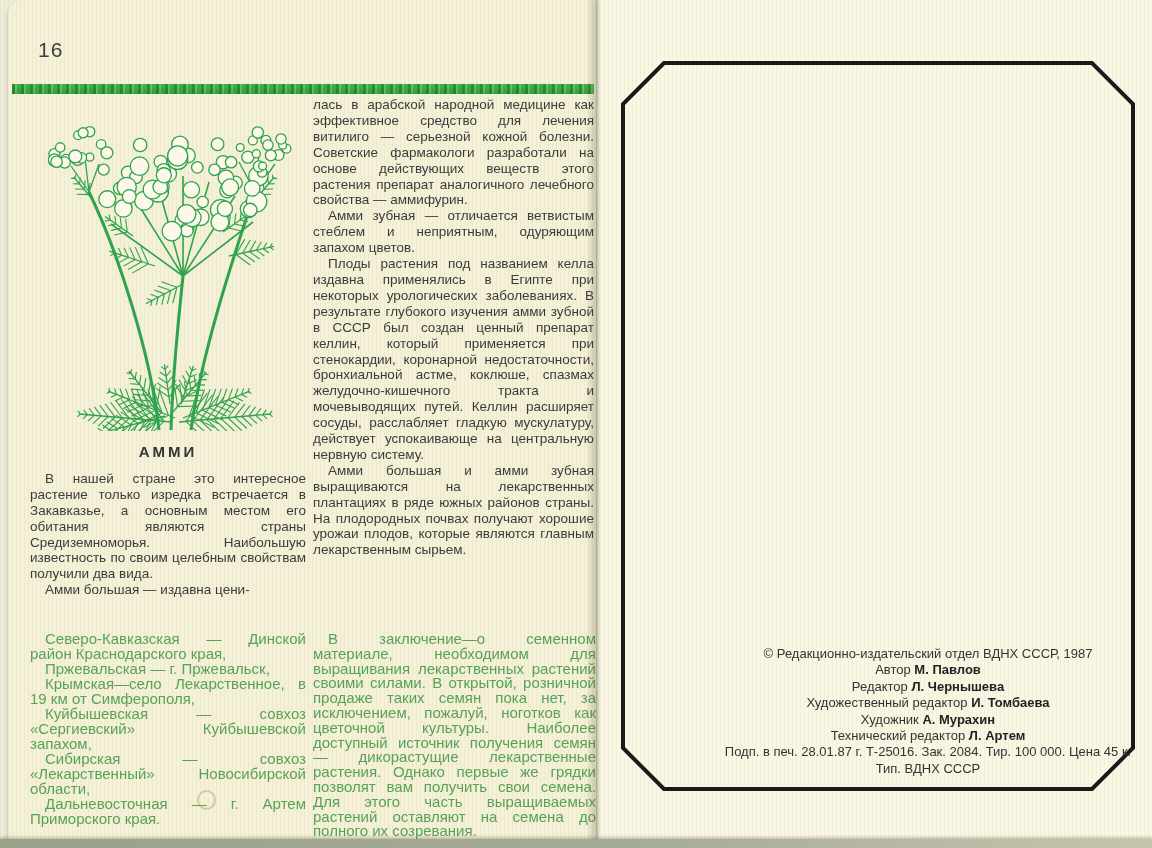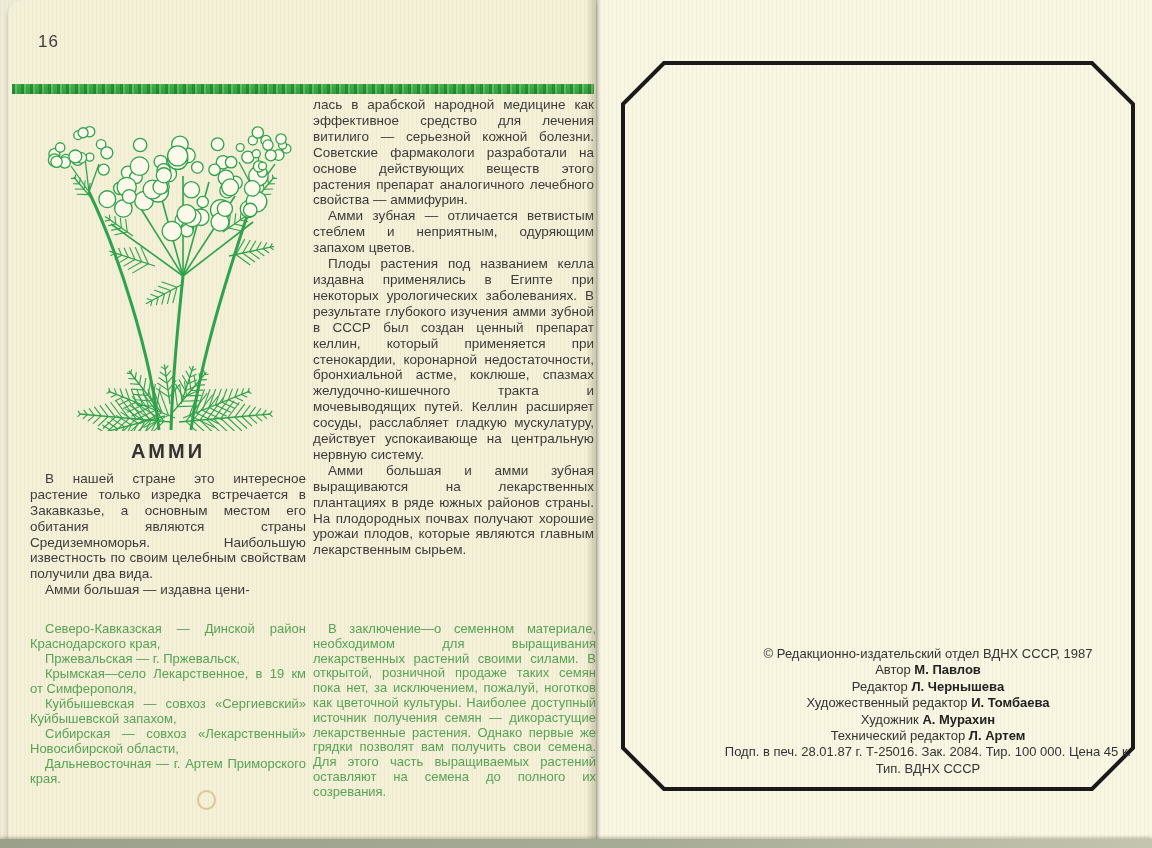--- a/index.html
+++ b/index.html
@@ -12,41 +12,41 @@
     background-image:repeating-linear-gradient(90deg, rgba(120,110,60,.055) 0 1px, rgba(0,0,0,0) 1px 4px);
   }
   
   #left-page{
     position:absolute;left:8px;top:0;width:588px;height:844px;
     background-color:#f5f1d8;
     border-radius:14px 0 0 6px;
     box-shadow:0 3px 4px rgba(70,70,50,.35);
   }
   #page-num{
-    position:absolute;left:30px;top:32px;font-size:17px;letter-spacing:1px;color:#3d3d3d;
+    position:absolute;left:30px;top:38px;font-size:21px;letter-spacing:1px;color:#3d3d3d;
   }
   #green-bar{
     position:absolute;left:4px;top:84px;width:582px;height:10px;
     background-image:
       repeating-linear-gradient(90deg, rgba(15,90,25,.38) 0 3px, rgba(255,255,255,.20) 3px 5px, rgba(0,0,0,0) 5px 9px),
       linear-gradient(#43b046,#2f9e3c);
   }
   .col{position:absolute;color:#3b3b3b;font-size:13.5px;line-height:15.9px;text-align:justify;}
   #col1{left:22px;top:104px;width:276px;}
   #col2{left:305px;top:97px;width:281px;}
   .col p{margin:0;}
   .ind{text-indent:15px;}
   #plant-wrap{width:270px;height:327px;margin:0 auto;}
   #article-title{
-    margin:13px 0 0;text-align:center;font-size:20px;font-weight:700;
+    margin:13px 0 0;text-align:center;font-size:15px;font-weight:700;
     letter-spacing:3px;color:#333;text-indent:0;
   }
   #col1 .intro{margin-top:11px;}
   .green-block{
-    position:absolute;color:#57a257;font-size:13px;line-height:14.8px;text-align:justify;
+    position:absolute;color:#57a257;font-size:15px;line-height:14.8px;text-align:justify;margin-top:10px;
   }
   #stations{left:22px;top:621px;width:276px;line-height:15px;}
   #seed-note{left:305px;top:622px;width:283px;}
   .green-block p{margin:0;}
   #stain{
     position:absolute;left:189px;top:790px;width:15px;height:16px;border-radius:50%;
     border:2px solid rgba(195,160,80,.5);
   }
   
   #gutter{

